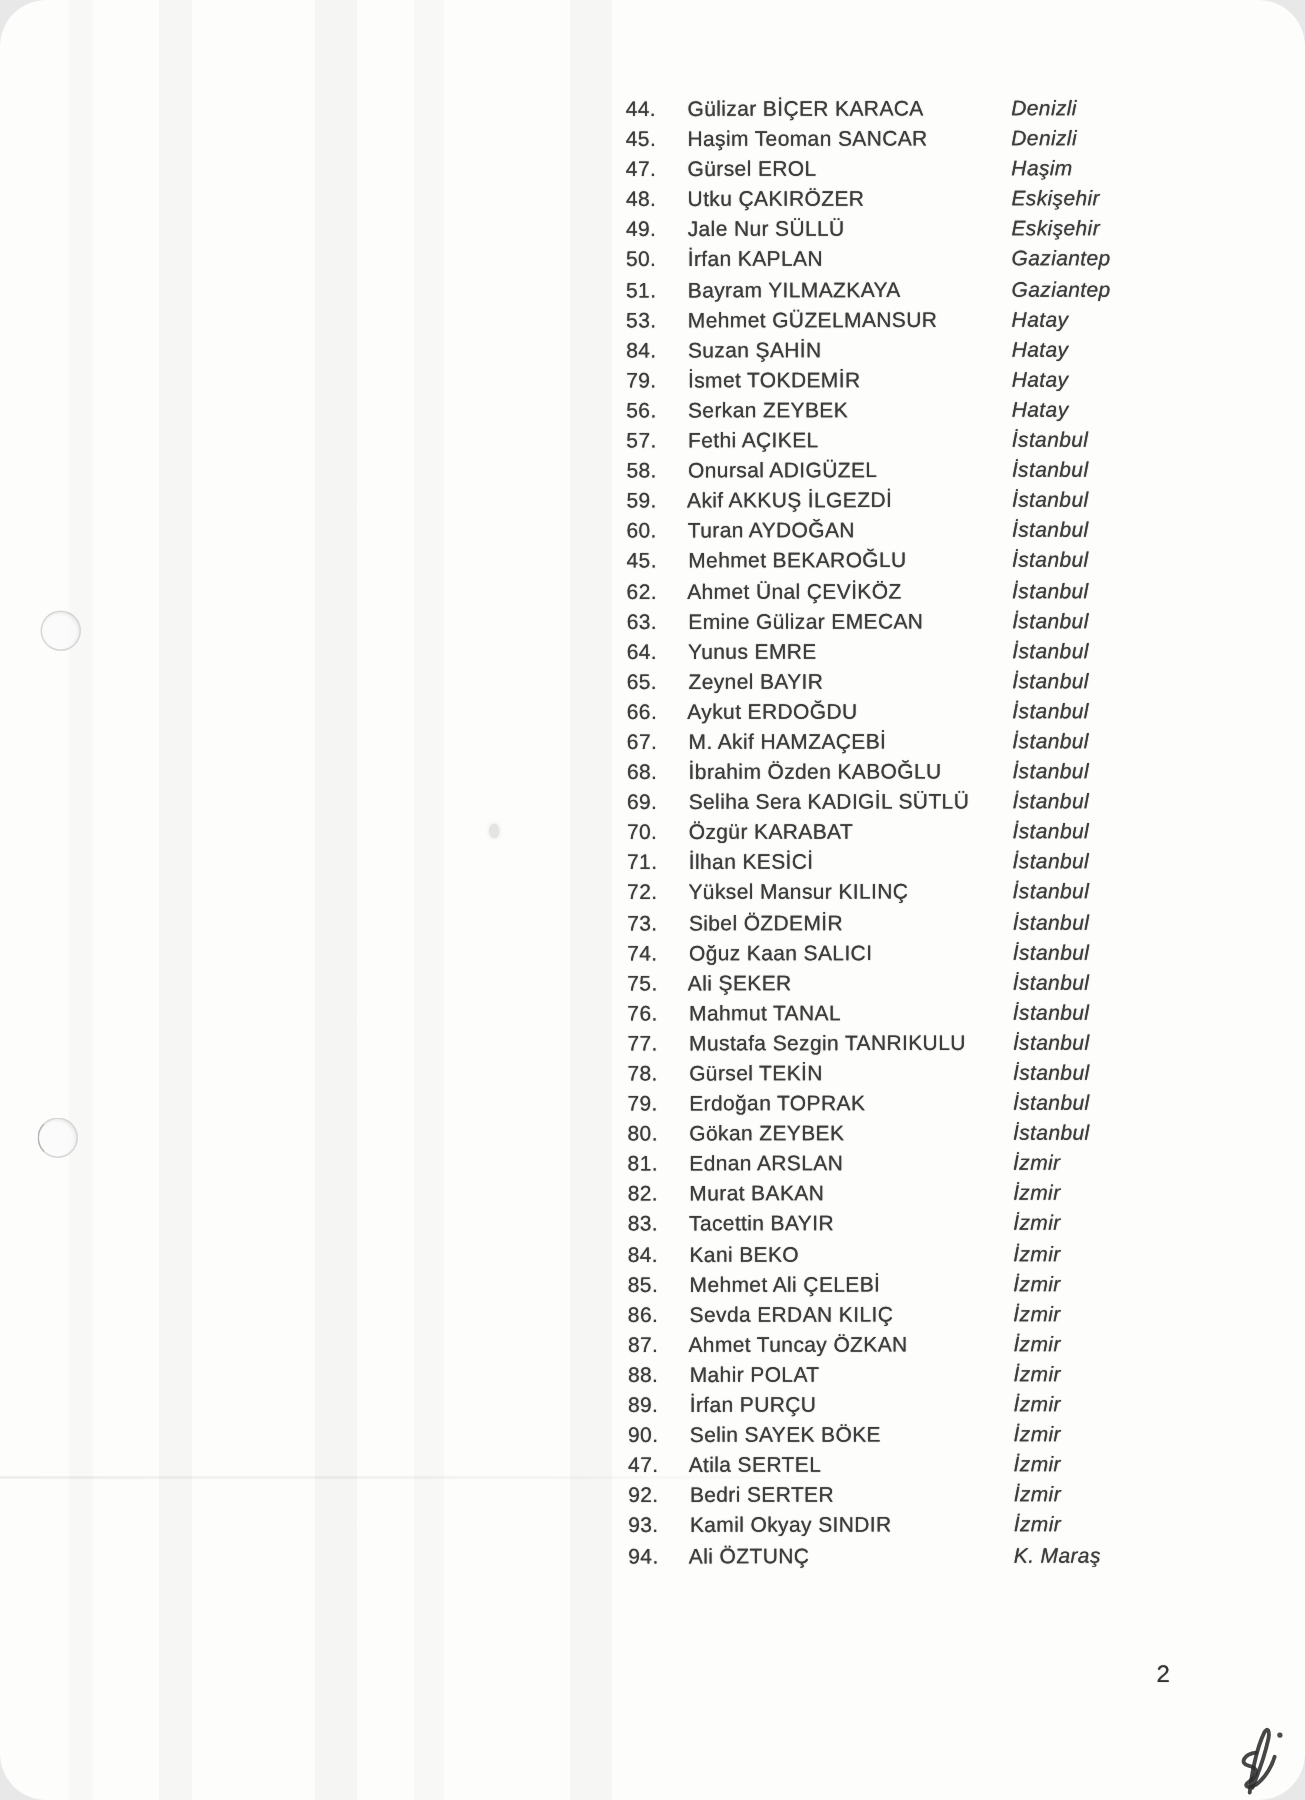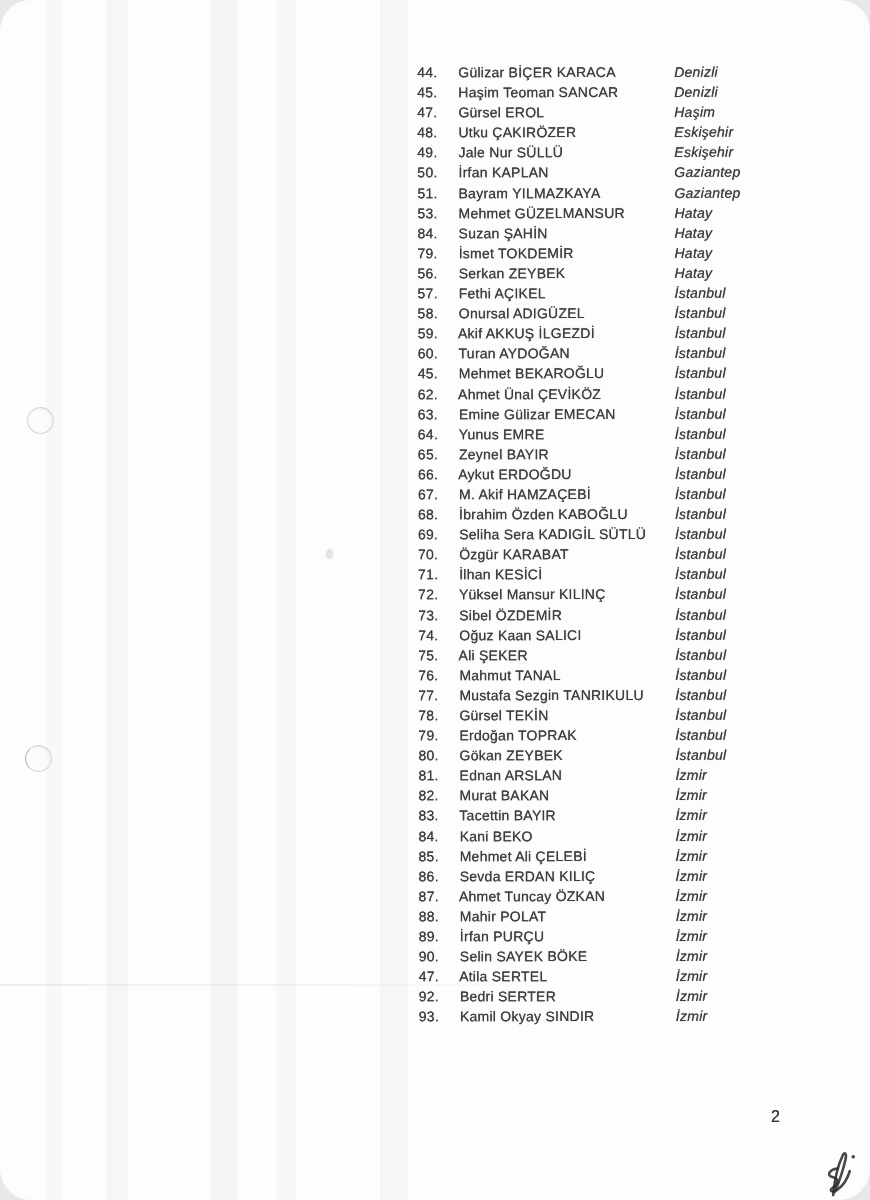--- a/index.html
+++ b/index.html
@@ -383,20 +383,25 @@
       <span class="name">Bedri SERTER</span>
       <span class="city">İzmir</span>
     </li>
 
     <li class="row">
       <span class="num">93.</span>
       <span class="name">Kamil Okyay SINDIR</span>
       <span class="city">İzmir</span>
     </li>
 
+    <li class="row">
+      <span class="num">94.</span>
+      <span class="name">Ali ÖZTUNÇ</span>
+      <span class="city">K. Maraş</span>
+    </li>
   </ol>
 
   <div class="pagenum">2</div>
 
   <svg class="sig" width="48" height="56" viewBox="0 0 48 56">
     <path d="M13,48 C15,38 20,20 27,9 C29,6 31,8 29,14 C26,23 20,36 15,45"></path>
     <path d="M20,22 C12,22 8,28 14,30 C20,32 21,36 13,41 C9,43 12,46 18,43 C25,39 30,31 32,26"></path>
     <circle cx="37" cy="12" r="1.8"></circle>
   </svg>
 

